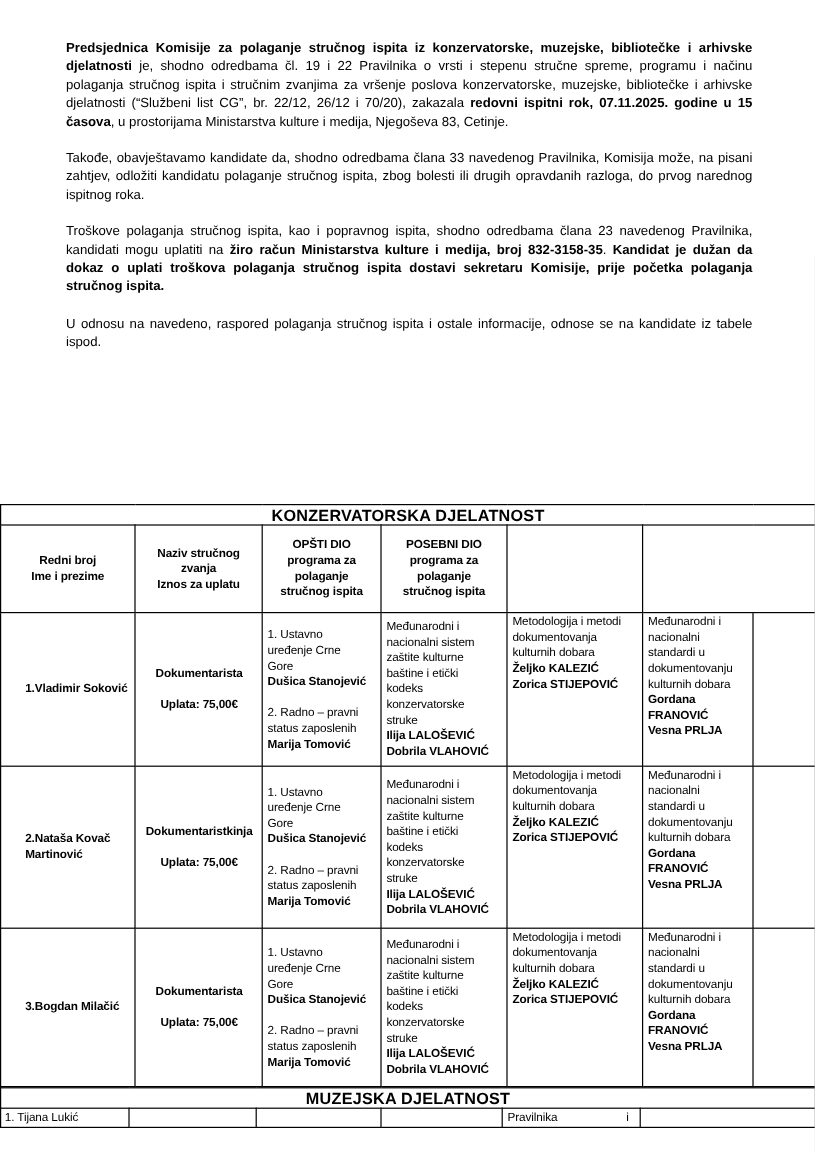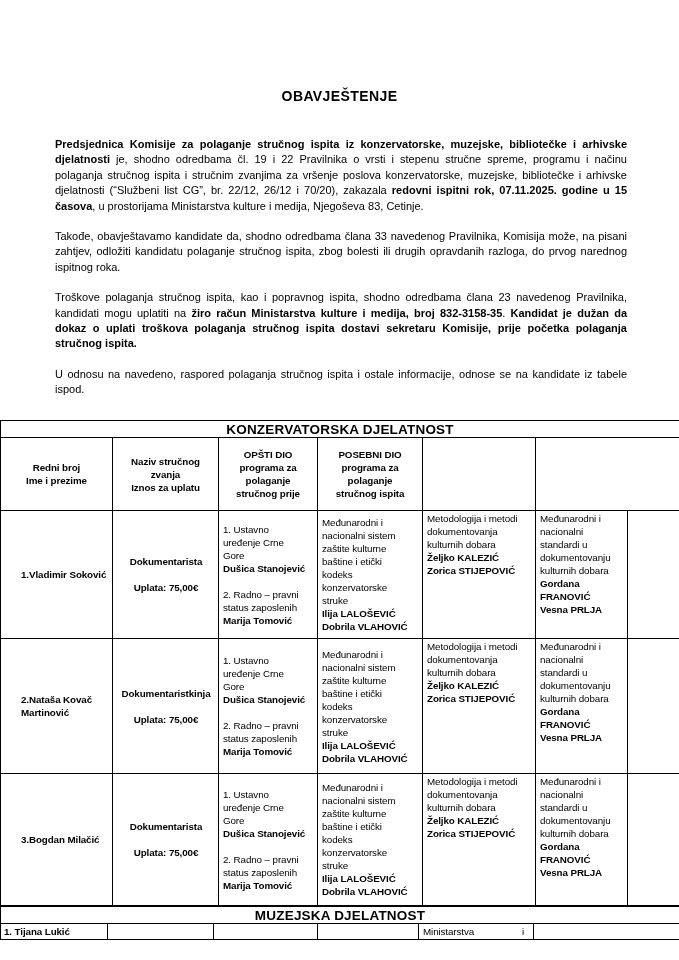--- a/index.html
+++ b/index.html
@@ -61,28 +61,27 @@
     vertical-align: middle;
     font-weight: bold;
     padding: 2px;
   }
   td.c-name  { vertical-align: middle; font-weight: bold; padding-left: 20px; }
   td.c-zvanje{ vertical-align: middle; font-weight: bold; text-align: center; margin-left: 34px; }
   td.c-mid   { vertical-align: middle; }
   td.c-top   { vertical-align: top; margin-top: 40px; }
   td.c-spread{ vertical-align: middle; font-weight: normal; }
   .spread { display: flex; justify-content: space-between; padding-right: 6px; }
-  td.muz-name { font-weight: bold; vertical-align: middle; padding-left: 3px; }
+  td.muz-name { font-weight: normal; vertical-align: middle; padding-left: 3px; }
 </style>
 </head>
 <body>
 
 <div class="page">
 
-  <div class="doc-title">OBAVJEŠTENJE</div>
 
   <div class="paras">
     <p class="para"><span class="b">Predsjednica Komisije za polaganje stručnog ispita iz konzervatorske, muzejske, bibliotečke i arhivske djelatnosti</span><span> je, shodno odredbama čl. 19 i 22 Pravilnika o vrsti i stepenu stručne spreme, programu i načinu polaganja stručnog ispita i stručnim zvanjima za vršenje poslova konzervatorske, muzejske, bibliotečke i arhivske djelatnosti (“Službeni list CG”, br. 22/12, 26/12 i 70/20), zakazala </span><span class="b">redovni ispitni rok, 07.11.2025. godine u 15 časova</span><span>, u prostorijama Ministarstva kulture i medija, Njegoševa 83, Cetinje.</span></p>
     <p class="para"><span>Takođe, obavještavamo kandidate da, shodno odredbama člana 33 navedenog Pravilnika,  Komisija može, na pisani zahtjev, odložiti kandidatu polaganje stručnog ispita, zbog bolesti ili drugih opravdanih razloga, do prvog narednog ispitnog roka.</span></p>
     <p class="para"><span>Troškove polaganja stručnog ispita, kao i popravnog ispita, shodno odredbama člana 23 navedenog  Pravilnika, kandidati mogu uplatiti na </span><span class="b">žiro račun Ministarstva kulture i medija, broj 832-3158-35</span><span>. </span><span class="b">Kandidat je dužan da dokaz o uplati troškova polaganja stručnog ispita dostavi sekretaru Komisije, prije početka polaganja stručnog ispita.</span></p>
     <p class="para"><span>U odnosu na navedeno, raspored polaganja stručnog ispita i ostale informacije, odnose se na kandidate iz tabele ispod.</span></p>
   </div>
 
   <div class="tablewrap">
     <table>
@@ -101,21 +100,21 @@
       </tr>
       <tr class="head-row" style="height:73px">
         <td class="pre">Redni broj
 Ime i prezime</td>
         <td class="pre">Naziv stručnog
 zvanja
 Iznos za uplatu</td>
         <td class="pre">OPŠTI DIO
 programa za
 polaganje
-stručnog prije</td>
+stručnog ispita</td>
         <td class="pre">POSEBNI DIO
 programa za
 polaganje
 stručnog ispita</td>
         <td></td>
         <td colspan="2"></td>
       </tr>
 
       <tr style="height:128px">
         <td class="pre c-name">1.Vladimir Soković</td>
@@ -247,21 +246,21 @@
           <tr class="section-row" style="height:17px">
         <td colspan="6">MUZEJSKA DJELATNOST</td>
       </tr>
       <tr style="height:16px">
         <td class="muz-name">1. Tijana Lukić</td>
         <td></td>
         <td></td>
         <td></td>
         <td class="c-spread">
           <span class="spread">
-                <span>Ministarstva</span>
+                <span>Pravilnika</span>
                 <span>i</span>
               </span>
         </td>
         <td></td>
       </tr>
     </tbody>
       </table>
   </div>
 
 </div>

